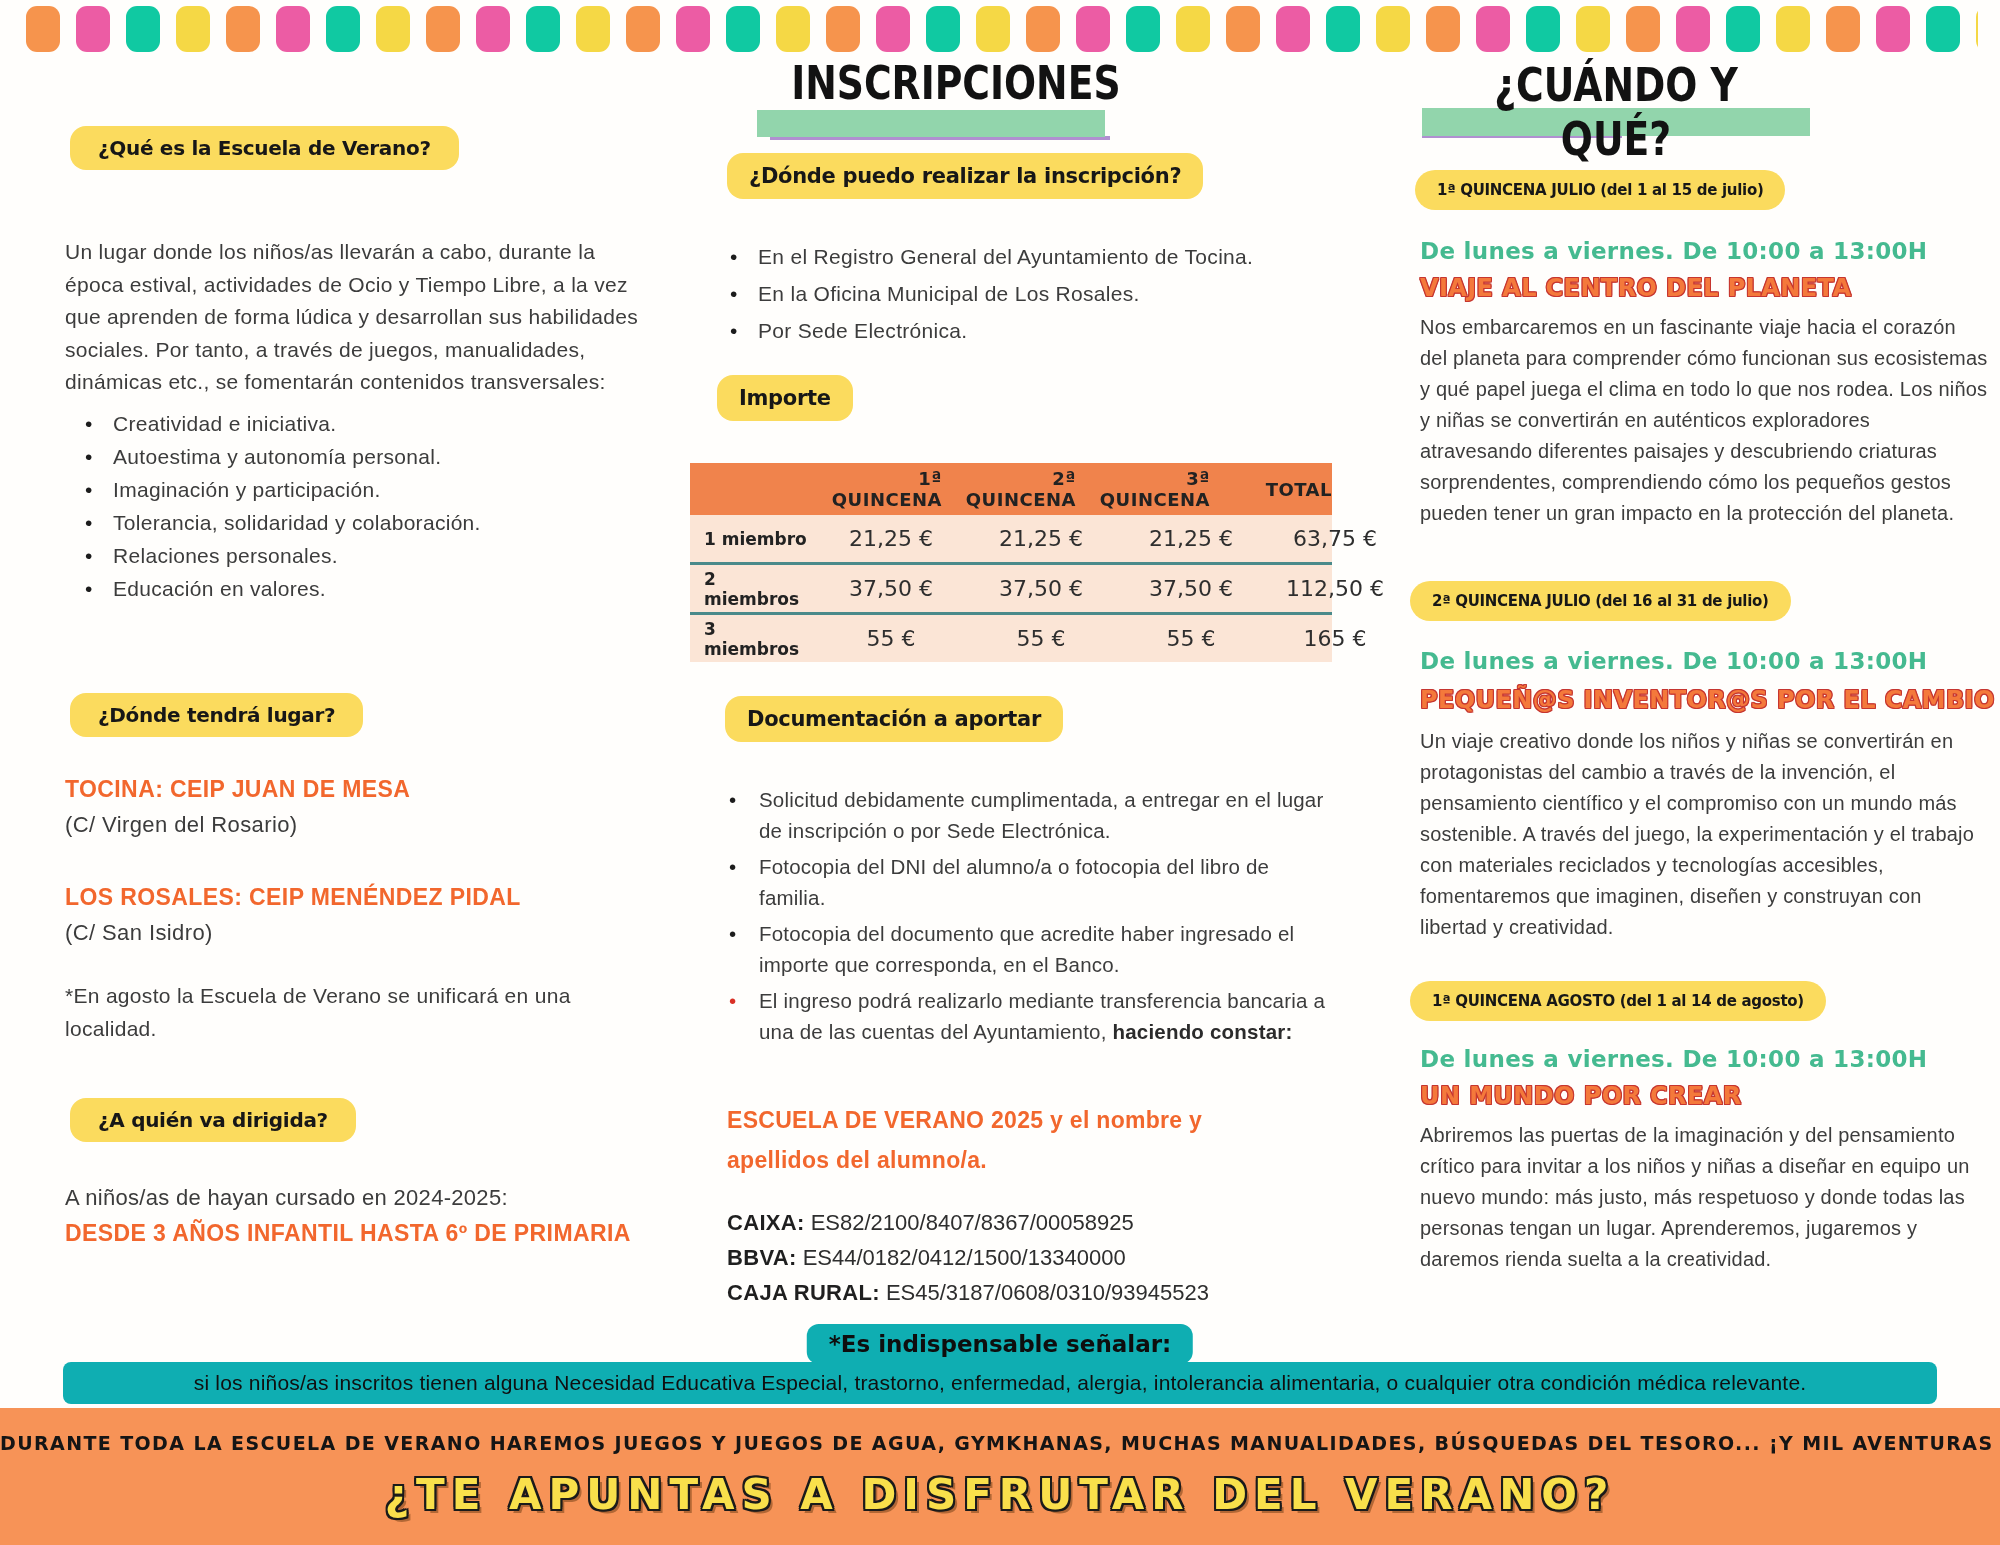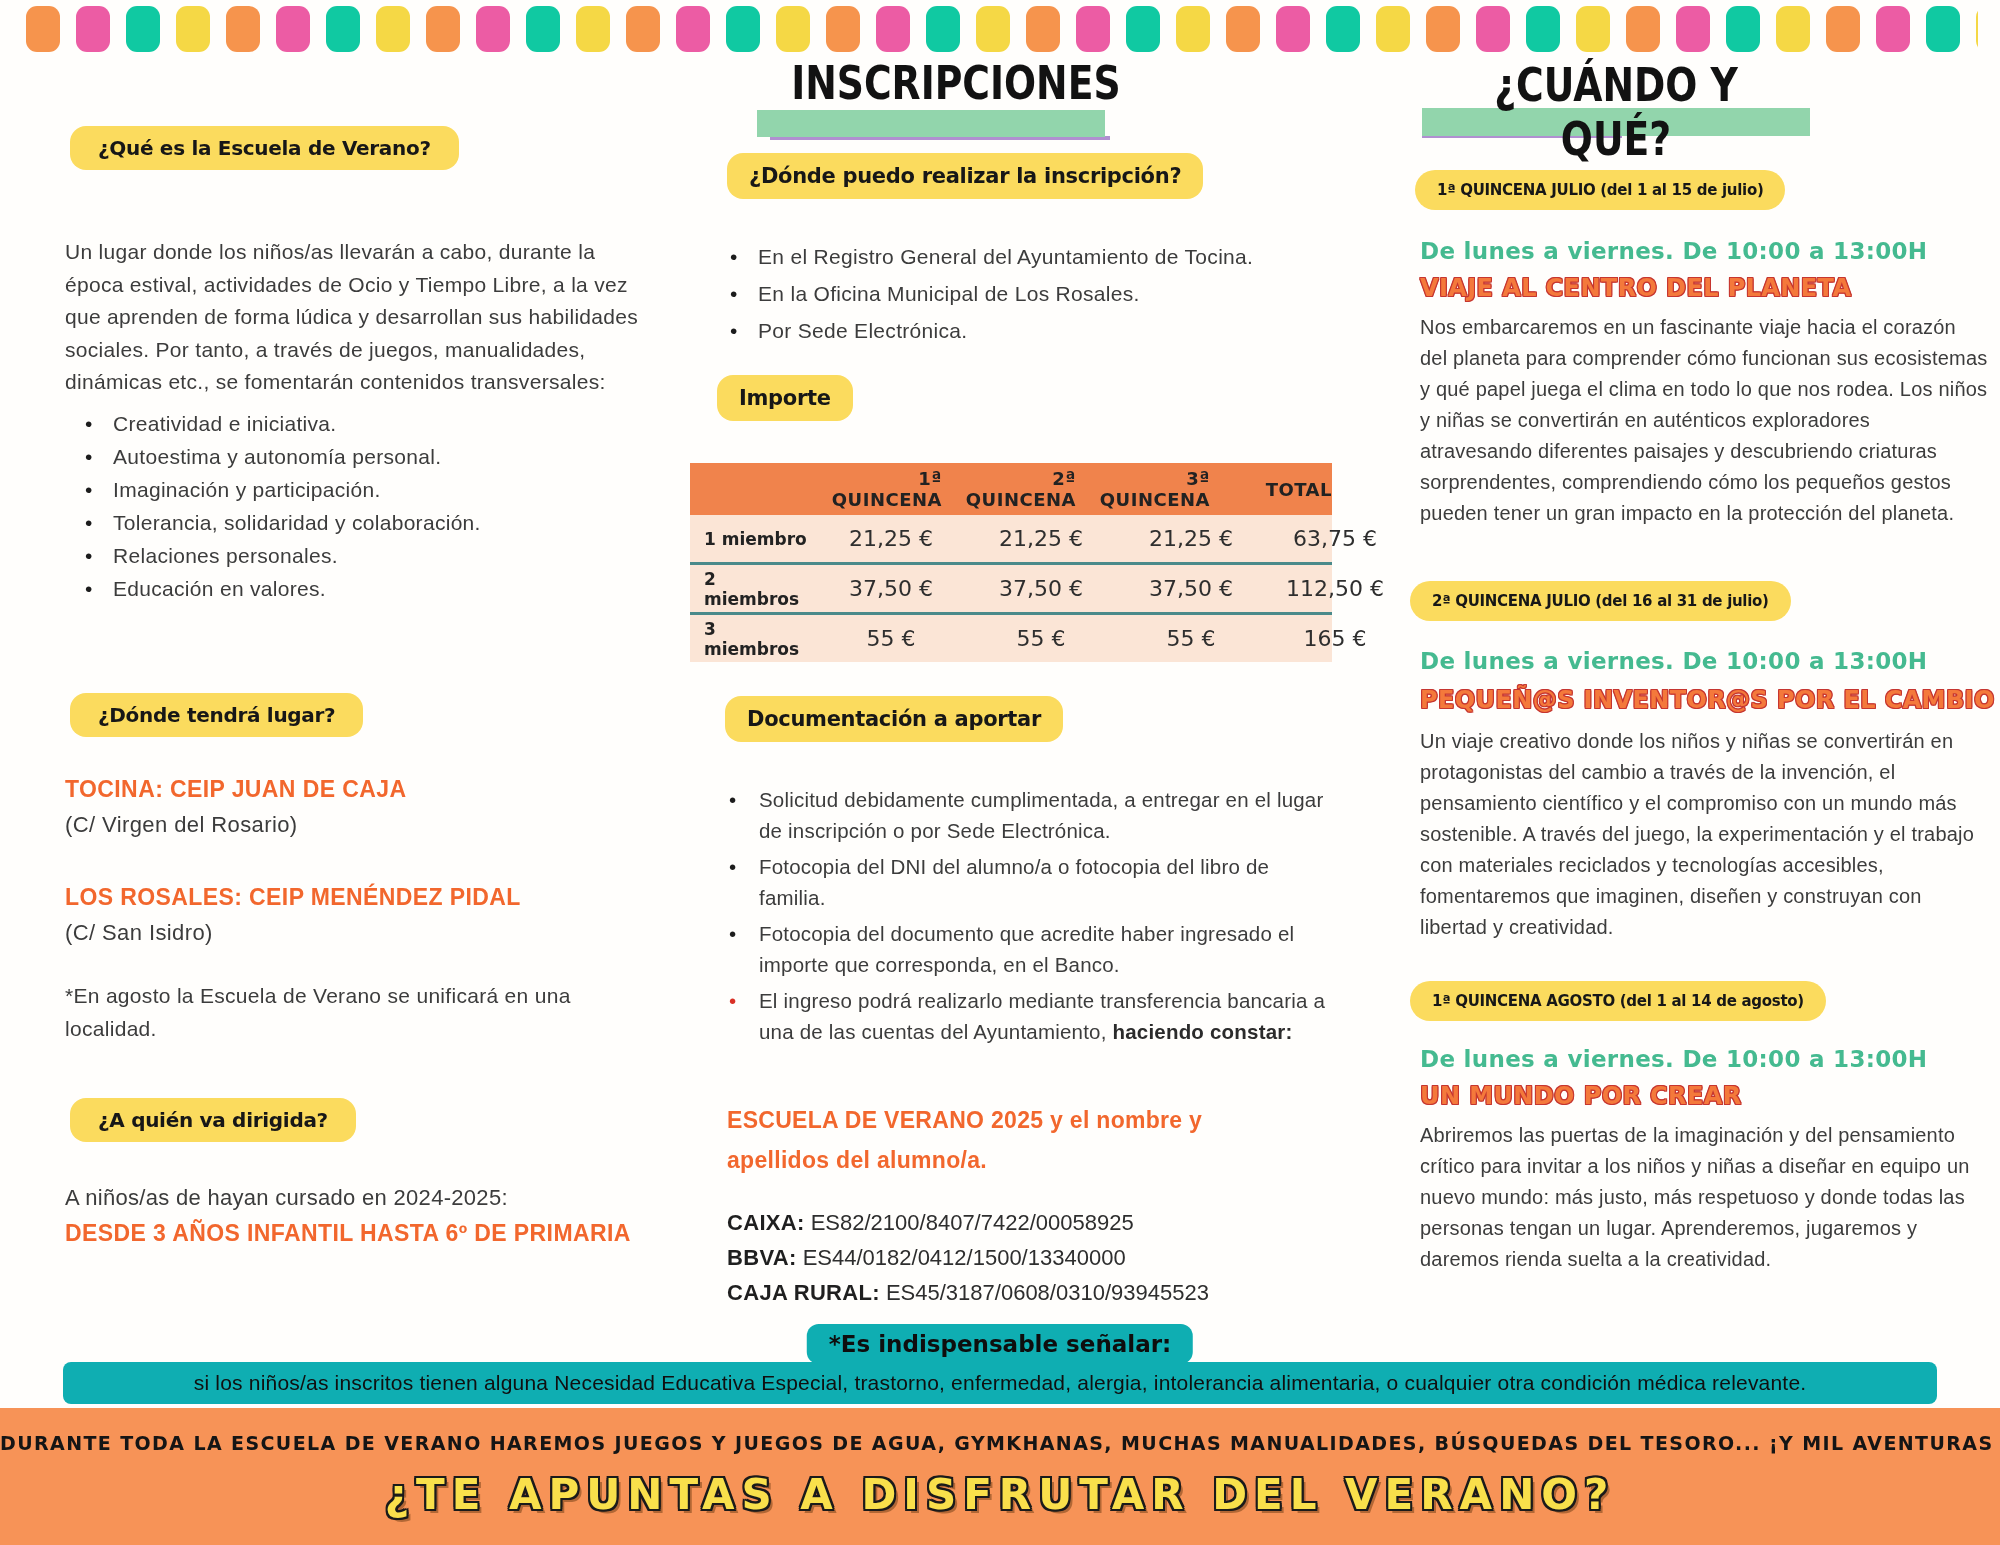--- a/index.html
+++ b/index.html
@@ -147,21 +147,21 @@
       <li><span class="dot">•</span><span>Tolerancia, solidaridad y colaboración.</span></li>
       <li><span class="dot">•</span><span>Relaciones personales.</span></li>
       <li><span class="dot">•</span><span>Educación en valores.</span></li>
     </ul>
   </div>
 
   <div class="pill pill-left" style="left:70px;top:693px;">
     <span>¿Dónde tendrá lugar?</span>
   </div>
 
-  <div class="abs orange-strong" style="left:65px;top:776px;font-size:23px;">TOCINA: CEIP JUAN DE CAJA</div>
+  <div class="abs orange-strong" style="left:65px;top:776px;font-size:23px;">TOCINA: CEIP JUAN DE MESA</div>
   <div class="abs plain" style="left:65px;top:812px;font-size:22px;letter-spacing:0.4px;">(C/ Virgen del Rosario)</div>
 
   <div class="abs orange-strong" style="left:65px;top:884px;font-size:23px;">LOS ROSALES: CEIP MENÉNDEZ PIDAL</div>
   <div class="abs plain" style="left:65px;top:920px;font-size:22px;letter-spacing:0.4px;">(C/ San Isidro)</div>
 
   <div class="abs body-text" style="left:65px;top:980px;width:520px;">*En agosto la Escuela de Verano se unificará en una localidad.</div>
 
   <div class="pill pill-left" style="left:70px;top:1098px;">
     <span>¿A quién va dirigida?</span>
   </div>
@@ -227,21 +227,21 @@
   <ul class="docs-list abs" style="left:715px;top:784px;width:620px;">
     <li><span class="dot">•</span><span>Solicitud debidamente cumplimentada, a entregar en el lugar de inscripción o por Sede Electrónica.</span></li>
     <li><span class="dot">•</span><span>Fotocopia del DNI del alumno/a o fotocopia del libro de familia.</span></li>
     <li><span class="dot">•</span><span>Fotocopia del documento que acredite haber ingresado el importe que corresponda, en el Banco.</span></li>
     <li><span class="dot red">•</span><span>El ingreso podrá realizarlo mediante transferencia bancaria a una de las cuentas del Ayuntamiento, </span><span class="bold-tail">haciendo constar:</span></li>
   </ul>
 
   <div class="transfer-note">ESCUELA DE VERANO 2025 y el nombre y apellidos del alumno/a.</div>
 
   <div class="accounts">
-    <div><span class="bank">CAIXA:</span><span> ES82/2100/8407/7422/00058925</span></div>
+    <div><span class="bank">CAIXA:</span><span> ES82/2100/8407/8367/00058925</span></div>
     <div><span class="bank">BBVA:</span><span> ES44/0182/0412/1500/13340000</span></div>
     <div><span class="bank">CAJA RURAL:</span><span> ES45/3187/0608/0310/93945523</span></div>
   </div>
 
   <div class="hl-accent" style="left:1422px;top:134px;width:200px;height:4px;"></div>
   <div class="hl-bar" style="left:1422px;top:108px;width:388px;height:28px;"></div>
   <div class="col-title" style="left:1420px;top:58px;width:392px;">
     <span class="narrow">¿CUÁNDO Y QUÉ?</span>
   </div>
 

